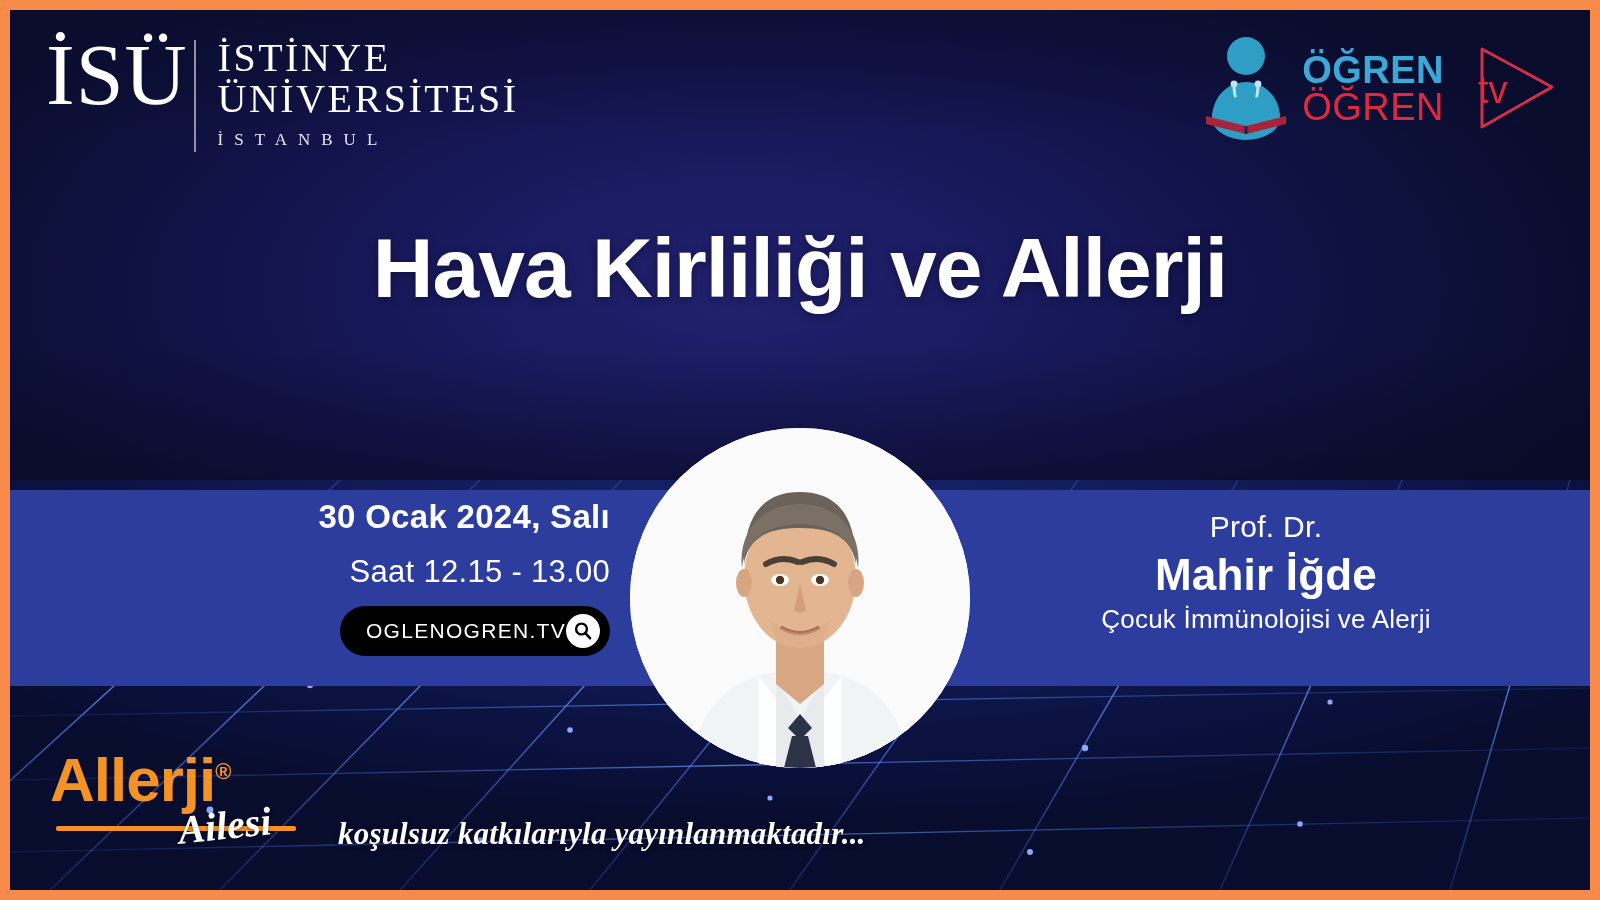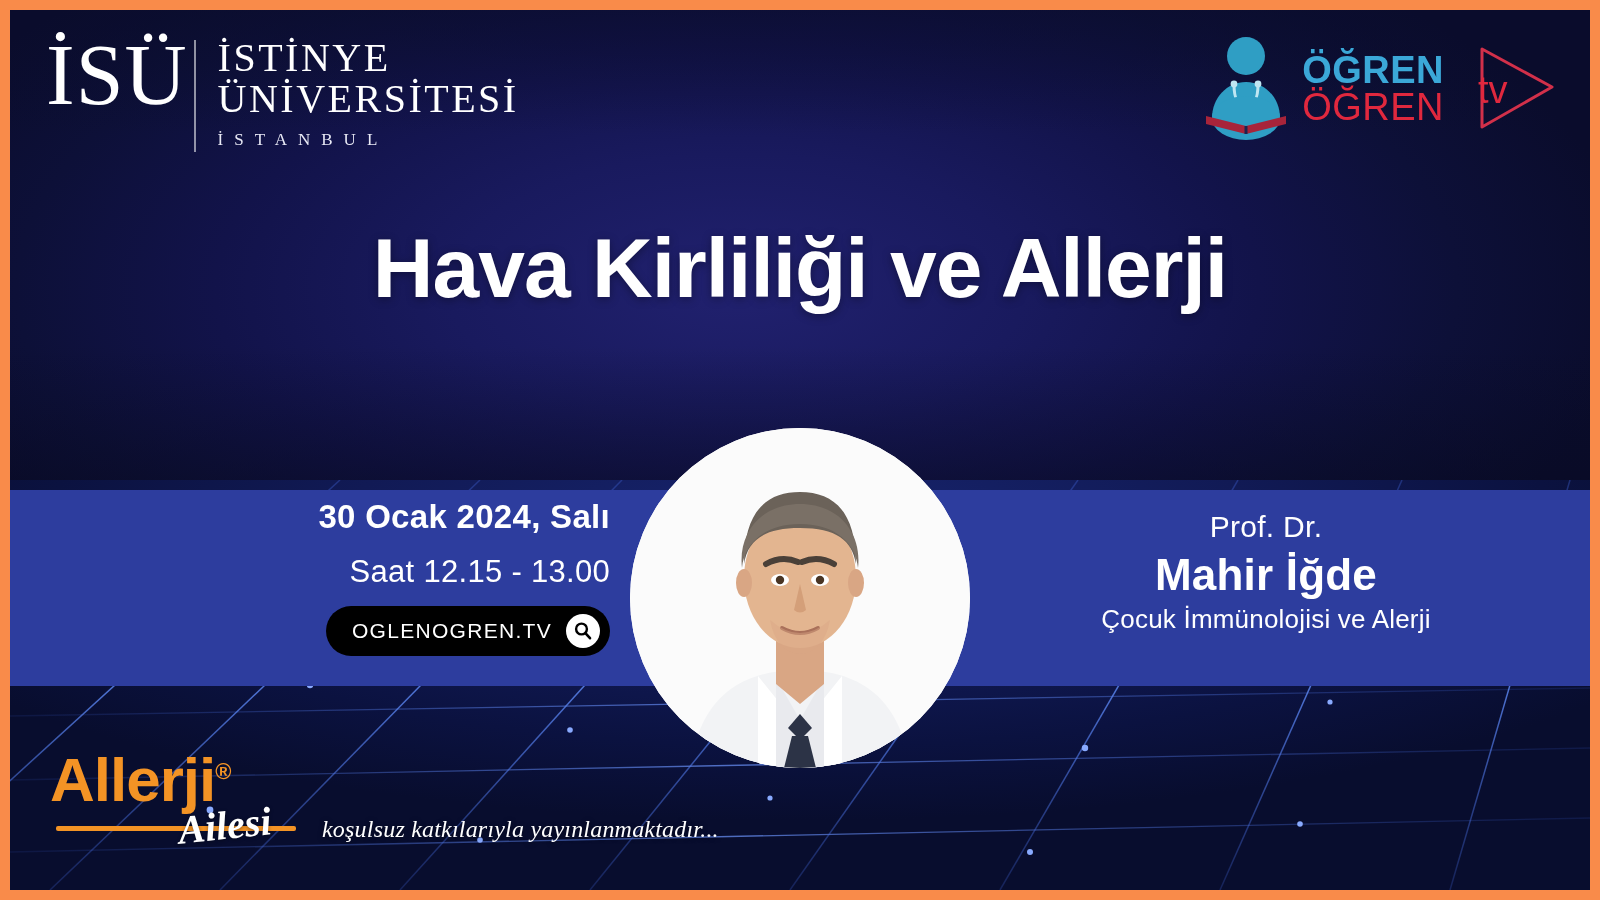--- a/index.html
+++ b/index.html
@@ -82,21 +82,21 @@
     font-family:"Liberation Sans", sans-serif;
     text-shadow:0 2px 10px rgba(0,0,0,.35);
   }
   
   .band-left{
     position:absolute;left:0;top:488px;width:600px;text-align:right;color:#fff;
   }
   .date{font-size:33px;font-weight:700;letter-spacing:.3px;}
   .time{font-size:31px;font-weight:400;margin-top:18px;letter-spacing:.3px;}
   .site-pill{
-    margin:16px auto 0;display:inline-flex;align-items:center;gap:14px;
+    margin:16px auto 0;display:inline-flex;align-items:center;
     background:#000;border-radius:30px;padding:8px 10px 8px 26px;
   }
   .site-pill-text{color:#fff;font-size:21px;letter-spacing:1.3px;}
   .site-pill-icon{
     width:34px;height:34px;border-radius:50%;background:#fff;
     display:flex;align-items:center;justify-content:center;
   }
   .band-right{
     position:absolute;right:44px;top:500px;width:560px;text-align:center;color:#fff;
   }
@@ -117,22 +117,22 @@
   .argivit-reg{font-size:22px;vertical-align:super;font-weight:700;}
   .argivit-rule{
     position:absolute;left:6px;top:82px;width:240px;height:5px;background:#f39325;border-radius:2px;
   }
   .argivit-sub{
     position:absolute;left:128px;top:58px;color:#ffffff;font-size:40px;
     font-family:"Liberation Serif", serif;font-style:italic;font-weight:700;
     transform:rotate(-6deg);text-shadow:0 1px 4px rgba(0,0,0,.4);
   }
   .tagline{
-    position:absolute;left:312px;top:806px;
-    color:#ffffff;font-size:24px;font-weight:400;font-style:italic;
+    position:absolute;left:328px;top:806px;
+    color:#ffffff;font-size:31px;font-weight:700;font-style:italic;
     font-family:"Liberation Serif", serif;letter-spacing:.2px;
     text-shadow:0 1px 5px rgba(0,0,0,.5);
   }
 </style>
 </head>
 <body>
 
 <div class="poster">
   <div class="canvas">
 

